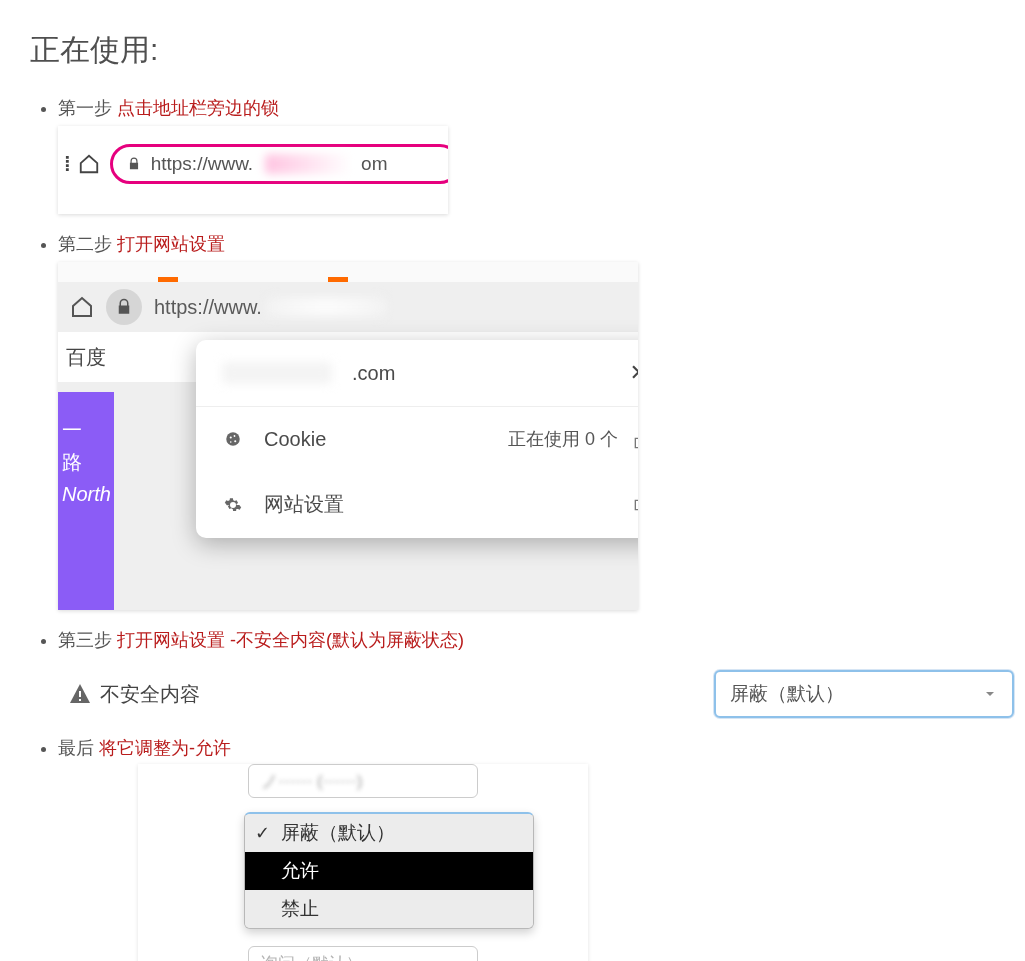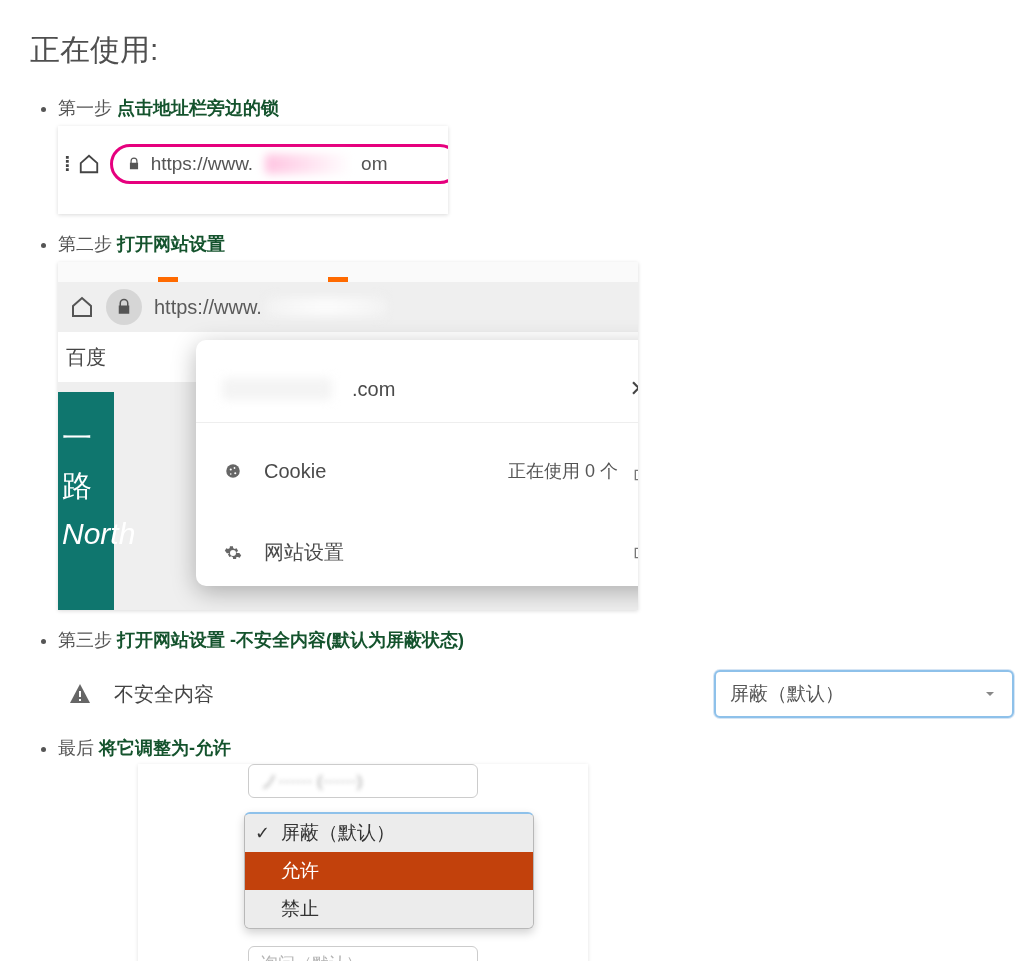--- a/index.html
+++ b/index.html
@@ -21,21 +21,21 @@
       list-style: disc;
       padding-left: 28px;
       margin: 0;
     }
     ul.steps > li {
       margin-bottom: 18px;
       font-size: 18px;
       color: #555;
     }
     ul.steps > li .step-label { font-weight: 400; }
-    ul.steps > li .step-bold { font-weight: 700; color: #14532d; }
+    ul.steps > li .step-bold { font-weight: 400; color: #b91c1c; }
 
     
     .step1-img {
       margin-top: 6px;
       width: 390px;
       height: 88px;
       background: #fff;
       box-shadow: 0 1px 4px rgba(0,0,0,0.15);
       position: relative;
       overflow: hidden;
@@ -109,42 +109,42 @@
       display:inline-flex;align-items:center;justify-content:center;
       color:#555;
     }
     .step2-url { font-size: 20px; color:#5a5a5a; display:flex; align-items:center; gap:4px;}
     .step2-url .blur2 {
       display:inline-block; width:120px; height:22px;
       filter: blur(5px); background: radial-gradient(#fff,#eee); border-radius:6px;
     }
     .black-strip {
       position:absolute; left:0; top: 130px; width:56px; height: 218px;
-      background:#0f766e; color:#fff; padding: 22px 20px 0 4px;
-      font-size: 30px; line-height: 1.6;
+      background:#8b5cf6; color:#fff; padding: 22px 20px 0 4px;
+      font-size: 20px; line-height: 1.6;
     }
     .bookmark-row {
       height: 50px; background:#fff; display:flex; align-items:center;
       padding-left: 8px; gap: 8px; color:#444; font-size:20px;
       position:relative;
     }
     .bookmark-row .right-label { position:absolute; right:10px; color:#555; font-size:19px;}
 
     .popup {
       position:absolute;
       left: 138px; top: 78px;
       width: 474px;
       background:#fff;
       border-radius: 10px;
       box-shadow: 0 6px 24px rgba(0,0,0,0.28);
       padding: 0;
     }
     .popup-row {
       display:flex; align-items:center;
-      padding: 36px 22px 20px 26px;
+      padding: 20px 22px 20px 26px;
       font-size: 20px; color:#4a4a4a;
       gap: 20px;
       position:relative;
     }
     .popup-divider { border-bottom: 1px solid #eee; }
     .popup-row .icon-slot { width: 22px; display:inline-flex; justify-content:center; color:#666;}
     .popup-row .right { margin-left:auto; color:#555; font-size:18px; display:flex; align-items:flex-end; gap:14px;}
     .popup-domain .blur3 {
       display:inline-block; width:110px; height:22px;
       filter: blur(5px); background:#f4f4f4; border-radius:4px;
@@ -155,21 +155,21 @@
       width:16px;height:16px;display:inline-block;
     }
 
     
     .step3-row {
       display:flex; align-items:center; justify-content:space-between;
       margin-top: 18px;
       padding: 0 4px 0 10px;
       width: 960px;
     }
-    .step3-left { display:flex; align-items:center; gap:22px; color:#444; font-size:20px;}
+    .step3-left { display:flex; align-items:center; gap:8px; color:#444; font-size:20px;}
     .warn-tri { color:#666; }
     .select-box {
       width: 300px; height: 48px;
       border: 2px solid #8ec1ea;
       border-radius: 6px;
       background:#fff;
       display:flex; align-items:center; justify-content:space-between;
       padding: 0 14px;
       color:#555; font-size: 19px;
       box-shadow: 0 0 0 1px rgba(120,170,220,0.3);
@@ -208,21 +208,21 @@
     .dd-item {
       height: 38px; display:flex; align-items:center;
       padding: 0 14px 0 36px; font-size: 19px; color:#333;
       position:relative;
       background:#ececec;
     }
     .dd-item.selected::before {
       content:"✓"; position:absolute; left:10px; color:#333; font-size:18px;
     }
     .dd-item.highlight {
-      background:#c2410c; color:#fff;
+      background:#000000; color:#fff;
     }
     .step4-bottomfield {
       position:absolute; left:110px; bottom: 4px;
       width: 230px; height: 34px;
       border:1px solid #ccc; border-radius:6px;
       display:flex; align-items:center; padding:0 12px;
       color:#777; font-size:17px;
       overflow:hidden;
     }
 

